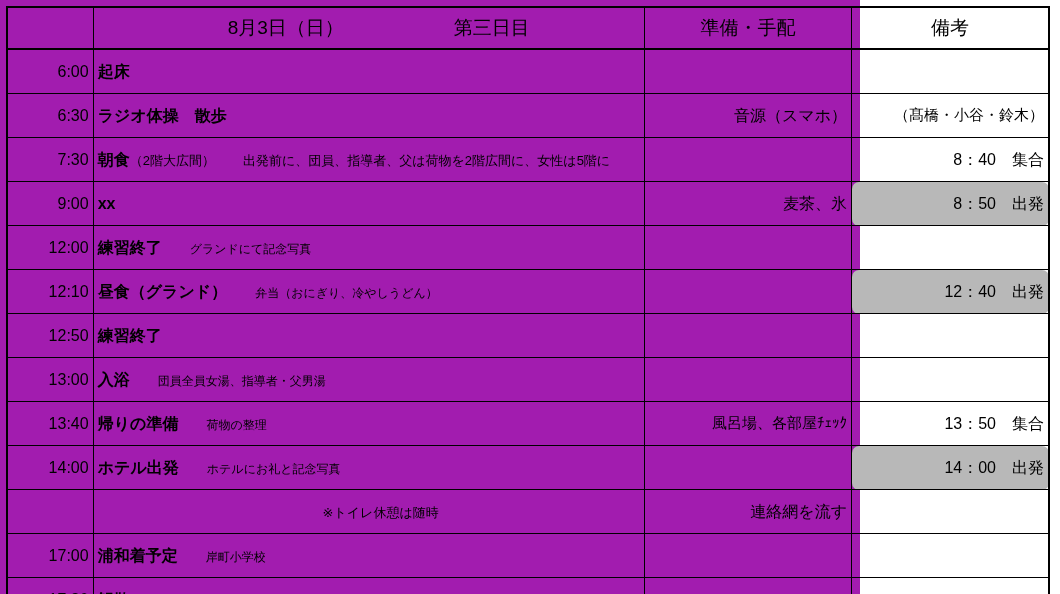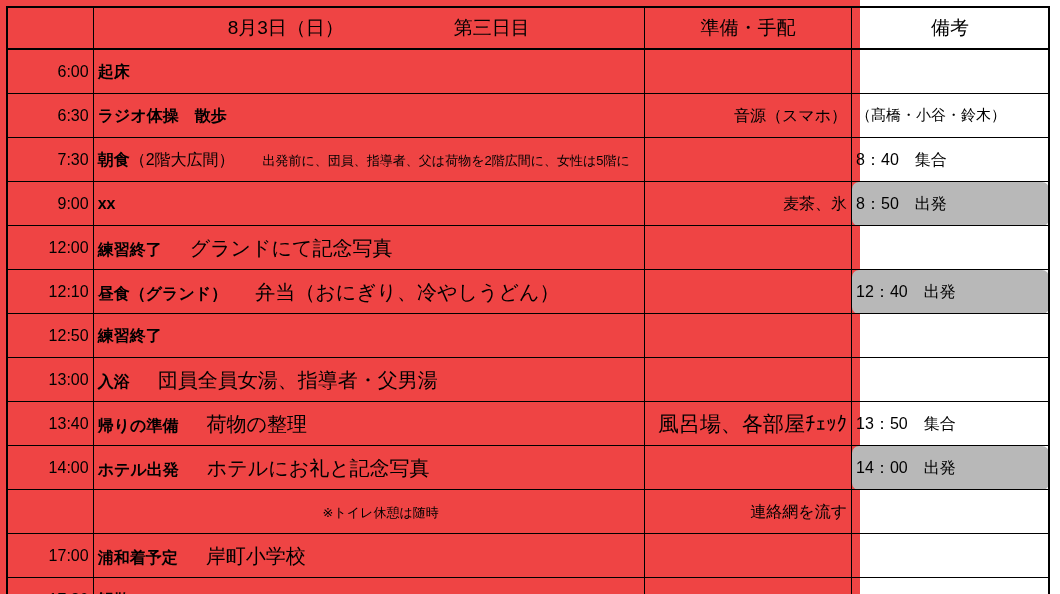--- a/index.html
+++ b/index.html
@@ -10,21 +10,21 @@
   body {
     font-family: "Liberation Sans", "DejaVu Sans", sans-serif;
     color: #000000;
   }
   #sheet {
     width: 860px;
     height: 594px;
     position: relative;
     box-sizing: border-box;
     padding: 6px 8px 8px 6px;
-    background: #ef4444;
+    background: #a21caf;
   }
   table.schedule {
     width: 1044px;
     height: 578px;
     border-collapse: collapse;
     table-layout: fixed;
     border: 2px solid #000;
   }
   table.schedule td {
     border: 1px solid #000;
@@ -86,34 +86,34 @@
   td.prep {
     font-size: 16px;
     text-align: right;
     padding-left: 6px;
     border-top: 1px dotted #000;
     border-bottom: 1px dotted #000;
     border-right: 1px solid #000;
   }
   td.note {
     font-size: 16px;
-    text-align: left;
+    text-align: right;
     border-top: 1px dotted #000;
     border-bottom: 1px dotted #000;
   }
   td.shaded { background: #b8b8b8; border-radius: 7px; }
 
   .act-main { font-weight: bold; }
-  .small-note { font-size: 16px; font-weight: normal; text-align: right; }
+  .small-note { font-size: 13px; font-weight: normal; text-align: right; }
   .act-wide {
     font-weight: normal;
     font-size: 13px;
     text-align: center;
   }
-  .act-normal { font-weight: normal; font-size: 20px; }
+  .act-normal { font-weight: normal; font-size: 12px; }
   
   tr.last td { border-bottom: 2px solid #000; }
   tr.first-body td { border-top: 2px solid #000; }
 </style>
 </head>
 <body>
 
 <div id="sheet">
   <table class="schedule">
     <colgroup>
@@ -178,21 +178,21 @@
         </tr>
         <tr class="row">
           <td class="time">13:00</td>
           <td class="activity"><span class="act-main">入浴</span><span class="act-normal" style="margin-left: 28px;">団員全員女湯、指導者・父男湯</span></td>
           <td class="prep"></td>
           <td class="note"></td>
         </tr>
         <tr class="row">
           <td class="time">13:40</td>
           <td class="activity"><span class="act-main">帰りの準備</span><span class="act-normal" style="margin-left: 28px;">荷物の整理</span></td>
-          <td class="prep" style="font-size: 21px;">風呂場、各部屋ﾁｪｯｸ</td>
+          <td class="prep" style="font-size: 15px;">風呂場、各部屋ﾁｪｯｸ</td>
           <td class="note">13：50　集合</td>
         </tr>
         <tr class="row">
           <td class="time">14:00</td>
           <td class="activity"><span class="act-main">ホテル出発</span><span class="act-normal" style="margin-left: 28px;">ホテルにお礼と記念写真</span></td>
           <td class="prep"></td>
           <td class="note shaded">14：00　出発</td>
         </tr>
         <tr class="row">
           <td class="time"></td>

